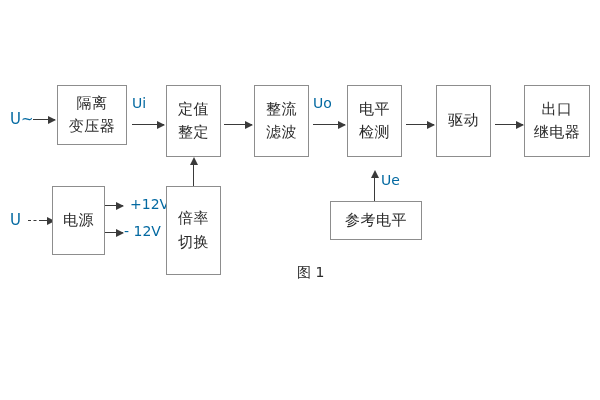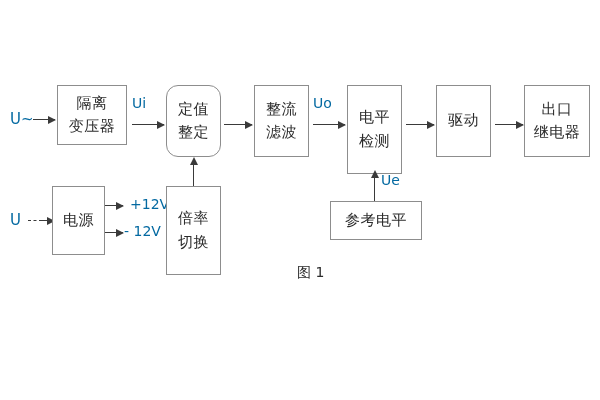--- a/index.html
+++ b/index.html
@@ -100,36 +100,36 @@
   <div class="harrow" style="left:33px; top:119px; width:22px;"></div>
 
   <div class="box" style="left:57px; top:85px; width:70px; height:60px;">
     <span class="ln">隔离</span>
     <span class="ln">变压器</span>
   </div>
 
   <div class="lbl" style="left:132px; top:95px;">Ui</div>
   <div class="harrow" style="left:132px; top:124px; width:32px;"></div>
 
-  <div class="box" style="left:166px; top:85px; width:55px; height:72px;border-radius:12px;">
+  <div class="box" style="left:166px; top:85px; width:55px; height:72px;">
     <span class="ln">定值</span>
     <span class="ln">整定</span>
   </div>
 
   <div class="harrow" style="left:224px; top:124px; width:28px;"></div>
 
   <div class="box" style="left:254px; top:85px; width:55px; height:72px;">
     <span class="ln">整流</span>
     <span class="ln">滤波</span>
   </div>
 
   <div class="lbl" style="left:313px; top:95px;">Uo</div>
   <div class="harrow" style="left:313px; top:124px; width:32px;"></div>
 
-  <div class="box" style="left:347px; top:85px; width:55px; height:89px;">
+  <div class="box" style="left:347px; top:85px; width:55px; height:72px;">
     <span class="ln">电平</span>
     <span class="ln">检测</span>
   </div>
 
   <div class="harrow" style="left:406px; top:124px; width:28px;"></div>
 
   <div class="box single" style="left:436px; top:85px; width:55px; height:72px;">
     <span class="ln">驱动</span>
   </div>
 

